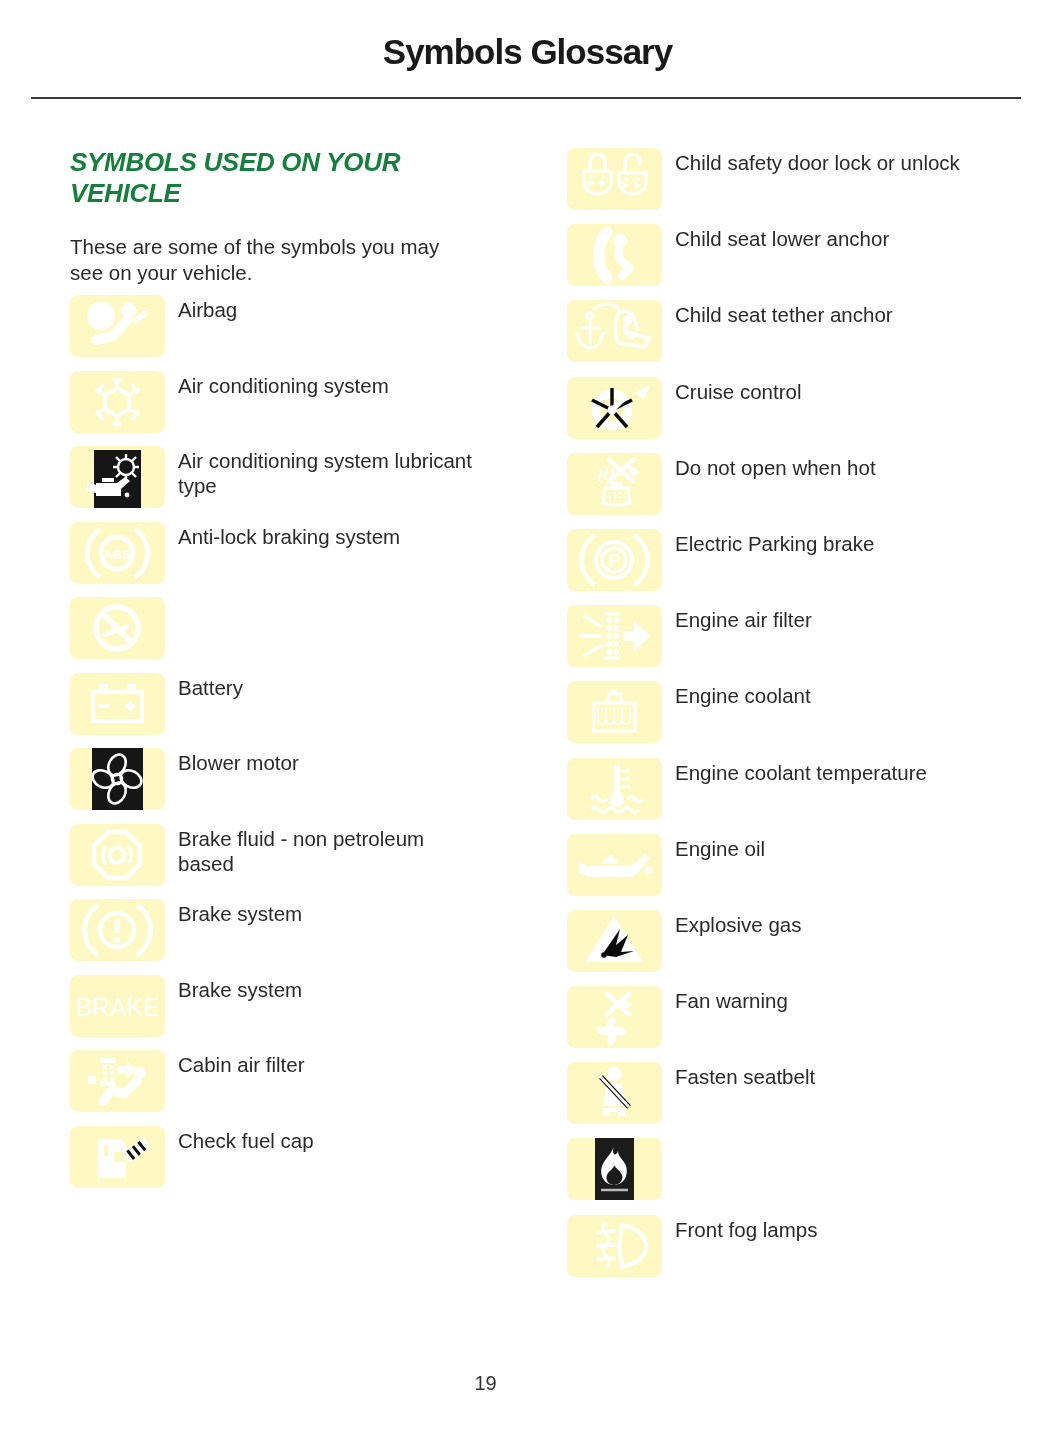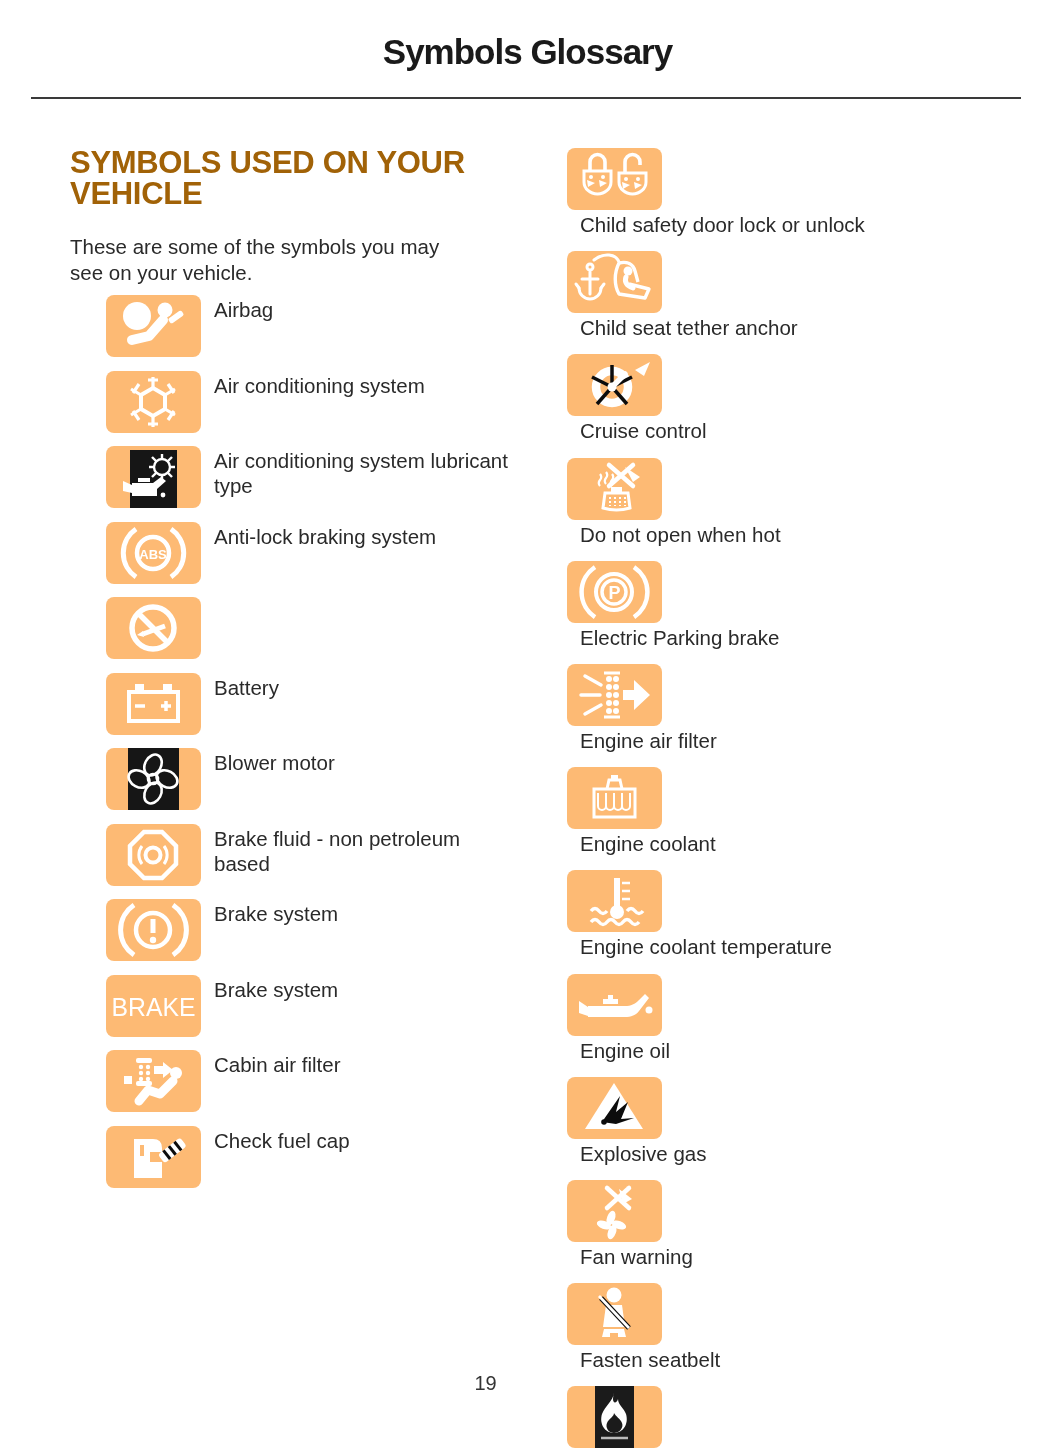--- a/index.html
+++ b/index.html
@@ -9,35 +9,35 @@
   }
   .page-title{
     position:absolute;top:32px;left:0;width:1055px;text-align:center;
     font-size:35px;font-weight:bold;letter-spacing:-1px;color:#1a1a1a;
   }
   .divider{
     position:absolute;top:97px;left:31px;width:990px;height:2px;background:#3a3a3a;
   }
   .section-heading{
     position:absolute;top:147px;left:70px;width:420px;
-    font-size:31px;font-weight:bold;line-height:31px;letter-spacing:-0.3px;
-    color:#a16207;white-space:pre-line;
+    font-size:26px;font-weight:bold;line-height:31px;letter-spacing:-0.3px;
+    color:#15803d;white-space:pre-line;font-style:italic;
   }
   .section-intro{
     position:absolute;top:234px;left:70px;width:480px;
     font-size:20.5px;line-height:26px;color:#2a2a2a;white-space:pre-line;
   }
   .sym-list{position:absolute;}
-  .sym-list.left{left:70px;top:295px;width:480px;margin-left:36px;}
+  .sym-list.left{left:70px;top:295px;width:480px;}
   .sym-list.right{left:567px;top:148px;width:460px;}
   .sym-row{display:flex;align-items:flex-start;}
   .sym-list.left  .sym-row{margin-bottom:13.5px;}
-  .sym-list.right .sym-row{margin-bottom:14.2px;flex-direction:column;}
+  .sym-list.right .sym-row{margin-bottom:14.2px;}
   .icon{
-    width:95px;height:62px;background:#fdba74;border-radius:8px;
+    width:95px;height:62px;background:#fef9c3;border-radius:8px;
     flex:0 0 auto;overflow:hidden;
   }
   .icon svg{width:95px;height:62px;display:block;}
   .sym-label{
     margin-left:13px;padding-top:2px;font-size:20.5px;line-height:25px;
     color:#2a2a2a;white-space:pre-line;
   }
   .sym-list.left  .sym-label{width:352px;}
   .sym-list.right .sym-label{width:350px;}
   .page-number{
@@ -272,20 +272,30 @@
           <circle cx="59" cy="31" r="2"></circle>
             <path d="M55,34 l8,3 l-7,4 z"></path>
           <circle cx="71" cy="31" r="2"></circle>
             <path d="M67,34 l8,3 l-7,4 z"></path>
         </g>
       </svg>
     </span>
     <span class="sym-label">Child safety door lock or unlock</span>
   </div>
 
+  <div class="sym-row">
+    <span class="icon">
+      <svg viewBox="0 0 95 62">
+        <path d="M40,8 C29,19 29,43 40,54" stroke="#fff" stroke-width="11" fill="none" stroke-linecap="round"></path>
+        <circle cx="53" cy="17" r="7" fill="#fff"></circle>
+        <path d="M52,26 C50,35 57,39 63,44 L55,52" stroke="#fff" stroke-width="8.5" fill="none" stroke-linecap="round" stroke-linejoin="round"></path>
+      </svg>
+    </span>
+    <span class="sym-label">Child seat lower anchor</span>
+  </div>
 
   <div class="sym-row">
     <span class="icon">
       <svg viewBox="0 0 95 62">
         <g stroke="#fff" stroke-width="3" fill="none" stroke-linecap="round">
           <line x1="23" y1="21" x2="23" y2="43"></line>
           <line x1="15" y1="28" x2="31" y2="28"></line>
           <path d="M12,37 A11,11 0 0 0 34,37"></path>
           <path d="M12,37 l-3,-4 M34,37 l3,-4"></path>
           <circle cx="23" cy="16" r="3"></circle>

